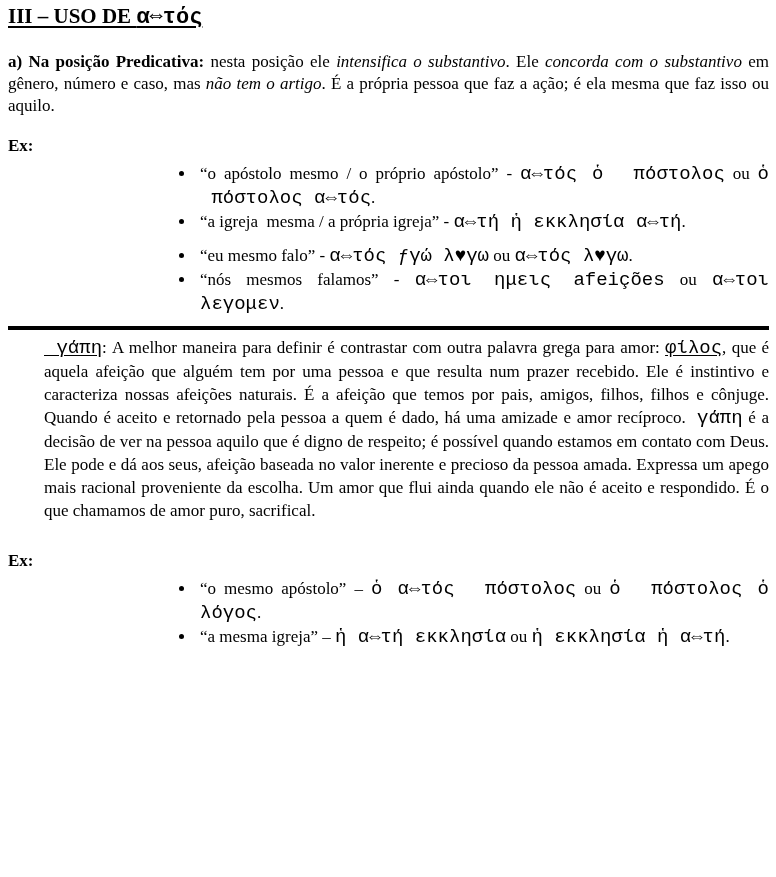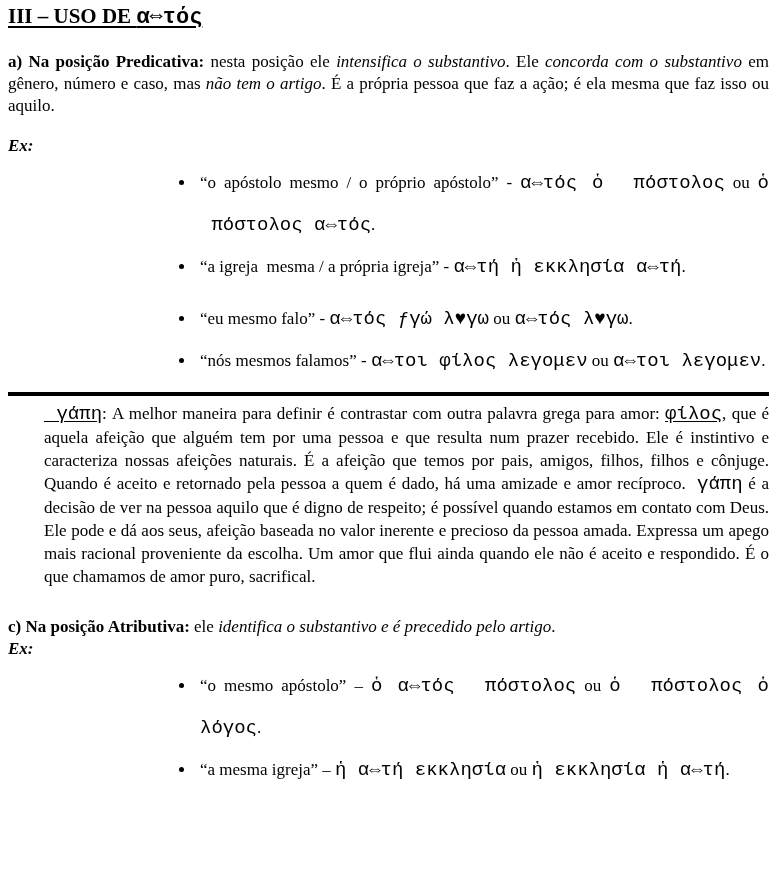--- a/index.html
+++ b/index.html
@@ -12,46 +12,45 @@
   .page{padding:3px 7px 0 8px;}
   h1.doc-title{
     font-size:21px;font-weight:bold;margin:0 0 20px 0;line-height:26px;
   }
   h1.doc-title .tt{text-decoration:underline;text-decoration-thickness:2px;text-underline-offset:3px;}
   .para{text-align:justify;line-height:22px;margin:0 0 16px 0;}
   .para.indent{text-indent:50px;}
   .para.secA{margin-bottom:18px;}
   .para.gpara{line-height:23px;margin-bottom:28px;margin-left:36px;}
   .para.nobot{margin-bottom:0;}
-  .ex{font-weight:bold;line-height:22px;margin:0 0 5px 0;font-style:italic;}
+  .ex{font-weight:bold;line-height:22px;margin:0 0 5px 0;}
   ul.blist{margin:0 0 10px 0;padding:0 0 0 188px;list-style-type:disc;}
-  ul.blist li{text-align:justify;line-height:42px;padding-left:4px;}
+  ul.blist li{text-align:justify;line-height:24px;padding-left:4px;}
   .gk{font-family:Liberation Mono, monospace;font-size:19px;}
   h1.doc-title .gk{font-size:22px;}
   .bd{font-weight:bold;}
   .it{font-style:italic;margin-top:40px;}
   .un{text-decoration:underline;text-underline-offset:2px;}
   .rule{border:none;border-top:4px solid #000000;margin:3px 0 6px 0;height:0;}
 </style>
 </head>
 <body>
 
 <div class="page" id="doc">
     <h1 class="doc-title"><span class="tt"><span class="bd">III – USO DE </span><span class="bd gk">α⇔τός</span></span></h1>
     <div class="para secA"><span class="bd">a) Na posição Predicativa:</span><span> nesta posição ele </span><span class="it">intensifica o substantivo</span><span>. Ele </span><span class="it">concorda com o substantivo</span><span> em gênero, número e caso, mas </span><span class="it">não tem o artigo</span><span>. É a própria pessoa que faz a ação; é ela mesma que faz isso ou aquilo.</span></div>
     <div class="ex"><span class="bd">Ex:</span></div>
     <ul class="blist">
       <li><span>“o apóstolo mesmo / o próprio apóstolo” - </span><span class="gk">α⇔τός ὁ &nbsp;πόστολος</span><span> ou </span><span class="gk">ὁ &nbsp;πόστολος α⇔τός</span><span>.</span></li>
       <li><span>“a igreja &nbsp;mesma / a própria igreja” - </span><span class="gk">α⇔τή ἡ εκκλησία α⇔τή</span><span>.</span></li>
     </ul>
     <ul class="blist">
       <li><span>“eu mesmo falo” - </span><span class="gk">α⇔τός ƒγώ λ♥γω</span><span> ou </span><span class="gk">α⇔τός λ♥γω</span><span>.</span></li>
-      <li><span>“nós mesmos falamos” - </span><span class="gk">α⇔τοι φίλος λεγομεν</span><span> ou </span><span class="gk">α⇔τοι λεγομεν</span><span>.</span></li>
+      <li><span>“nós mesmos falamos” - </span><span class="gk">α⇔τοι ημεις afeições</span><span> ou </span><span class="gk">α⇔τοι λεγομεν</span><span>.</span></li>
     </ul>
     <div class="rule"></div>
     <div class="para gpara"><span class="gk un">&nbsp;γάπη</span><span>: A melhor maneira para definir é contrastar com outra palavra grega para amor: </span><span class="gk un">φίλος</span><span>, que é aquela afeição que alguém tem por uma pessoa e que resulta num prazer recebido. Ele é instintivo e caracteriza nossas afeições naturais. É a afeição que temos por pais, amigos, filhos, filhos e cônjuge. Quando é aceito e retornado pela pessoa a quem é dado, há uma amizade e amor recíproco. &nbsp;</span><span class="gk">γάπη</span><span> é a decisão de ver na pessoa aquilo que é digno de respeito; é possível quando estamos em contato com Deus. Ele pode e dá aos seus, afeição baseada no valor inerente e precioso da pessoa amada. Expressa um apego mais racional proveniente da escolha. Um amor que flui ainda quando ele não é aceito e respondido. É o que chamamos de amor puro, sacrifical.</span></div>
-    <div class="para nobot"><span class="bd">c) Na posição Atributiva:</span><span> ele </span><span class="it">identifica o substantivo e é precedido pelo artigo</span><span>.</span></div>
     <div class="ex"><span class="bd">Ex:</span></div>
     <ul class="blist">
       <li><span>“o mesmo apóstolo” – </span><span class="gk">ὁ α⇔τός &nbsp;πόστολος</span><span> ou </span><span class="gk">ὁ &nbsp;πόστολος ὁ λόγος</span><span>.</span></li>
       <li><span>“a mesma igreja” – </span><span class="gk">ἡ α⇔τή εκκλησία</span><span> ou </span><span class="gk">ἡ εκκλησία ἡ α⇔τή</span><span>.</span></li>
     </ul>
   </div>
 
 </body></html>

